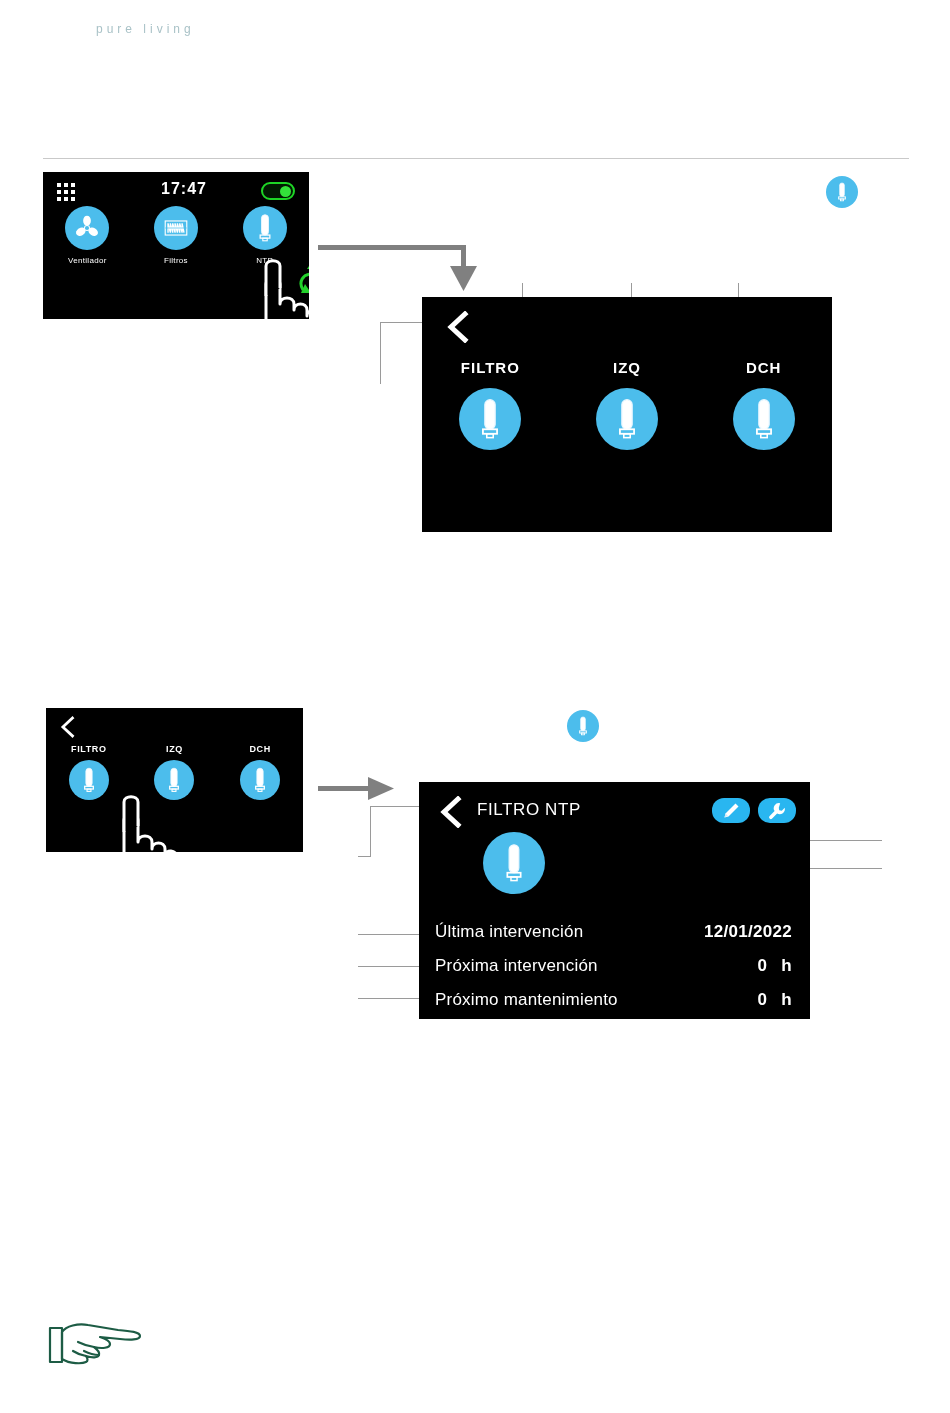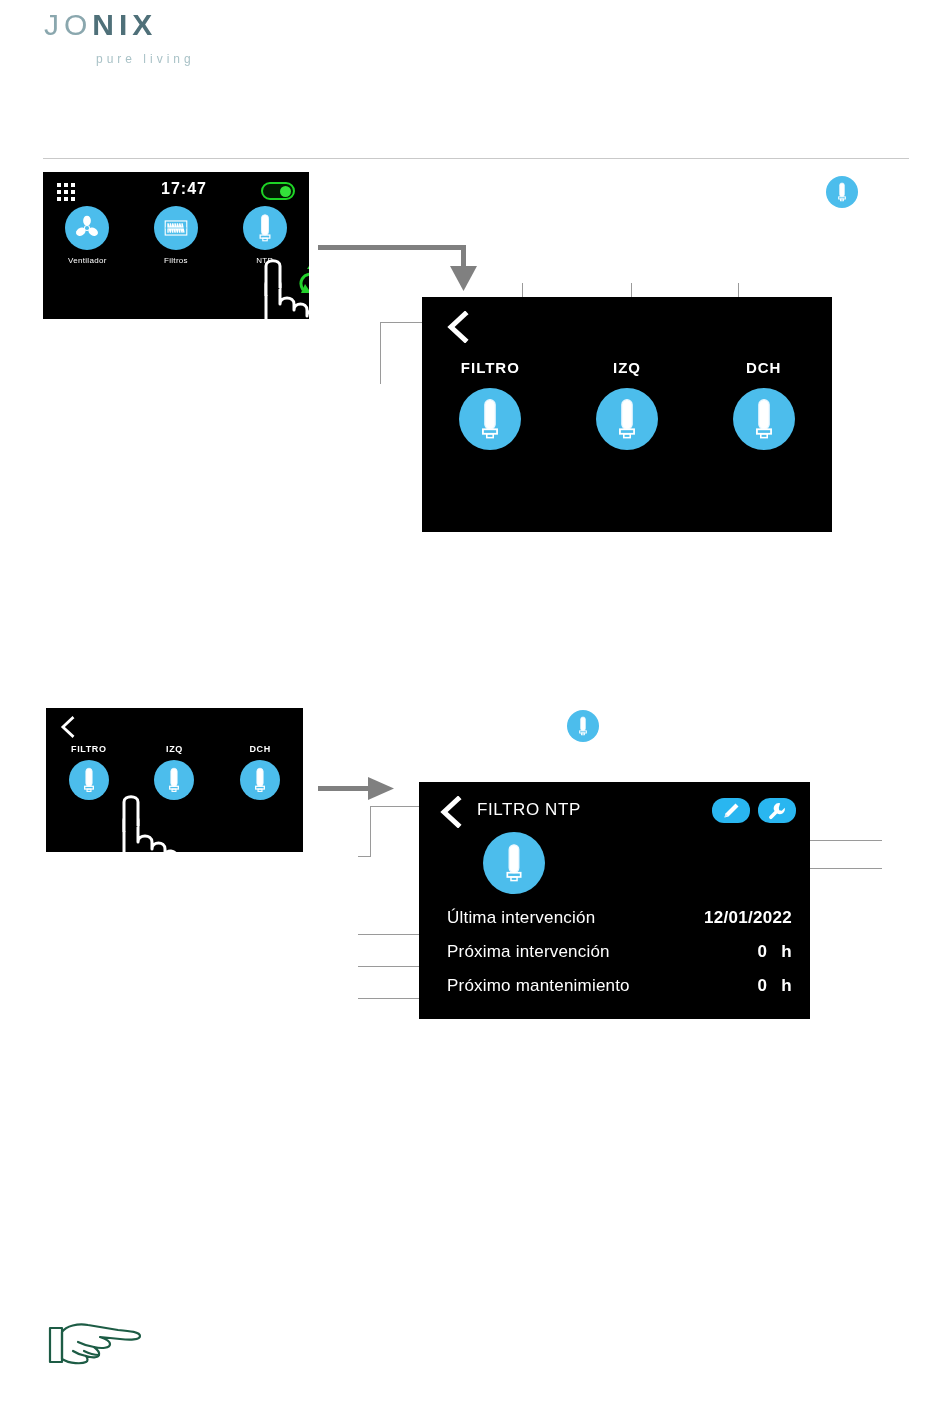--- a/index.html
+++ b/index.html
@@ -161,22 +161,22 @@
   #btn-wrench { right: 14px; }
   #screen-detail .detail-lamp {
     position: absolute; left: 64px; top: 50px;
     width: 62px; height: 62px; border-radius: 50%;
     background: #4cbdec;
   }
   #screen-detail .rows {
     position: absolute; left: 0; top: 126px; width: 100%;
   }
   .drow {
-    display: flex; align-items: flex-start;
-    height: 34px; padding: 0 18px 0 28px;
+    display: flex; align-items: flex-end;
+    height: 34px; padding: 0 18px 0 16px;
   }
   .drow .dlabel {
     color: #ffffff; font-size: 17px; flex: 1; letter-spacing: .2px;
   }
   .drow .dvalue {
     color: #ffffff; font-size: 17px; font-weight: bold; letter-spacing: .3px;
     text-align: right; min-width: 110px;
   }
   .drow .dvalue .num { display: inline-block; min-width: 16px; text-align: right; }
   .drow .dvalue .unit { font-weight: bold; margin-left: 14px; }
@@ -200,21 +200,20 @@
 
   
   #note-hand { position: absolute; left: 44px; top: 1312px; width: 104px; height: 64px; }
 </style>
 </head>
 <body>
 
 <div id="page">
 
   <div id="logo">
-    <div class="word"><span>JO</span><span class="bold">NIX</span></div>
     <div class="tag">pure living</div>
   </div>
 
   <div id="divider"></div>
 
   <div class="screen" id="screen-home">
     <div class="statusbar">
       <div class="grid-icon">
         <i></i>
           <i></i>

